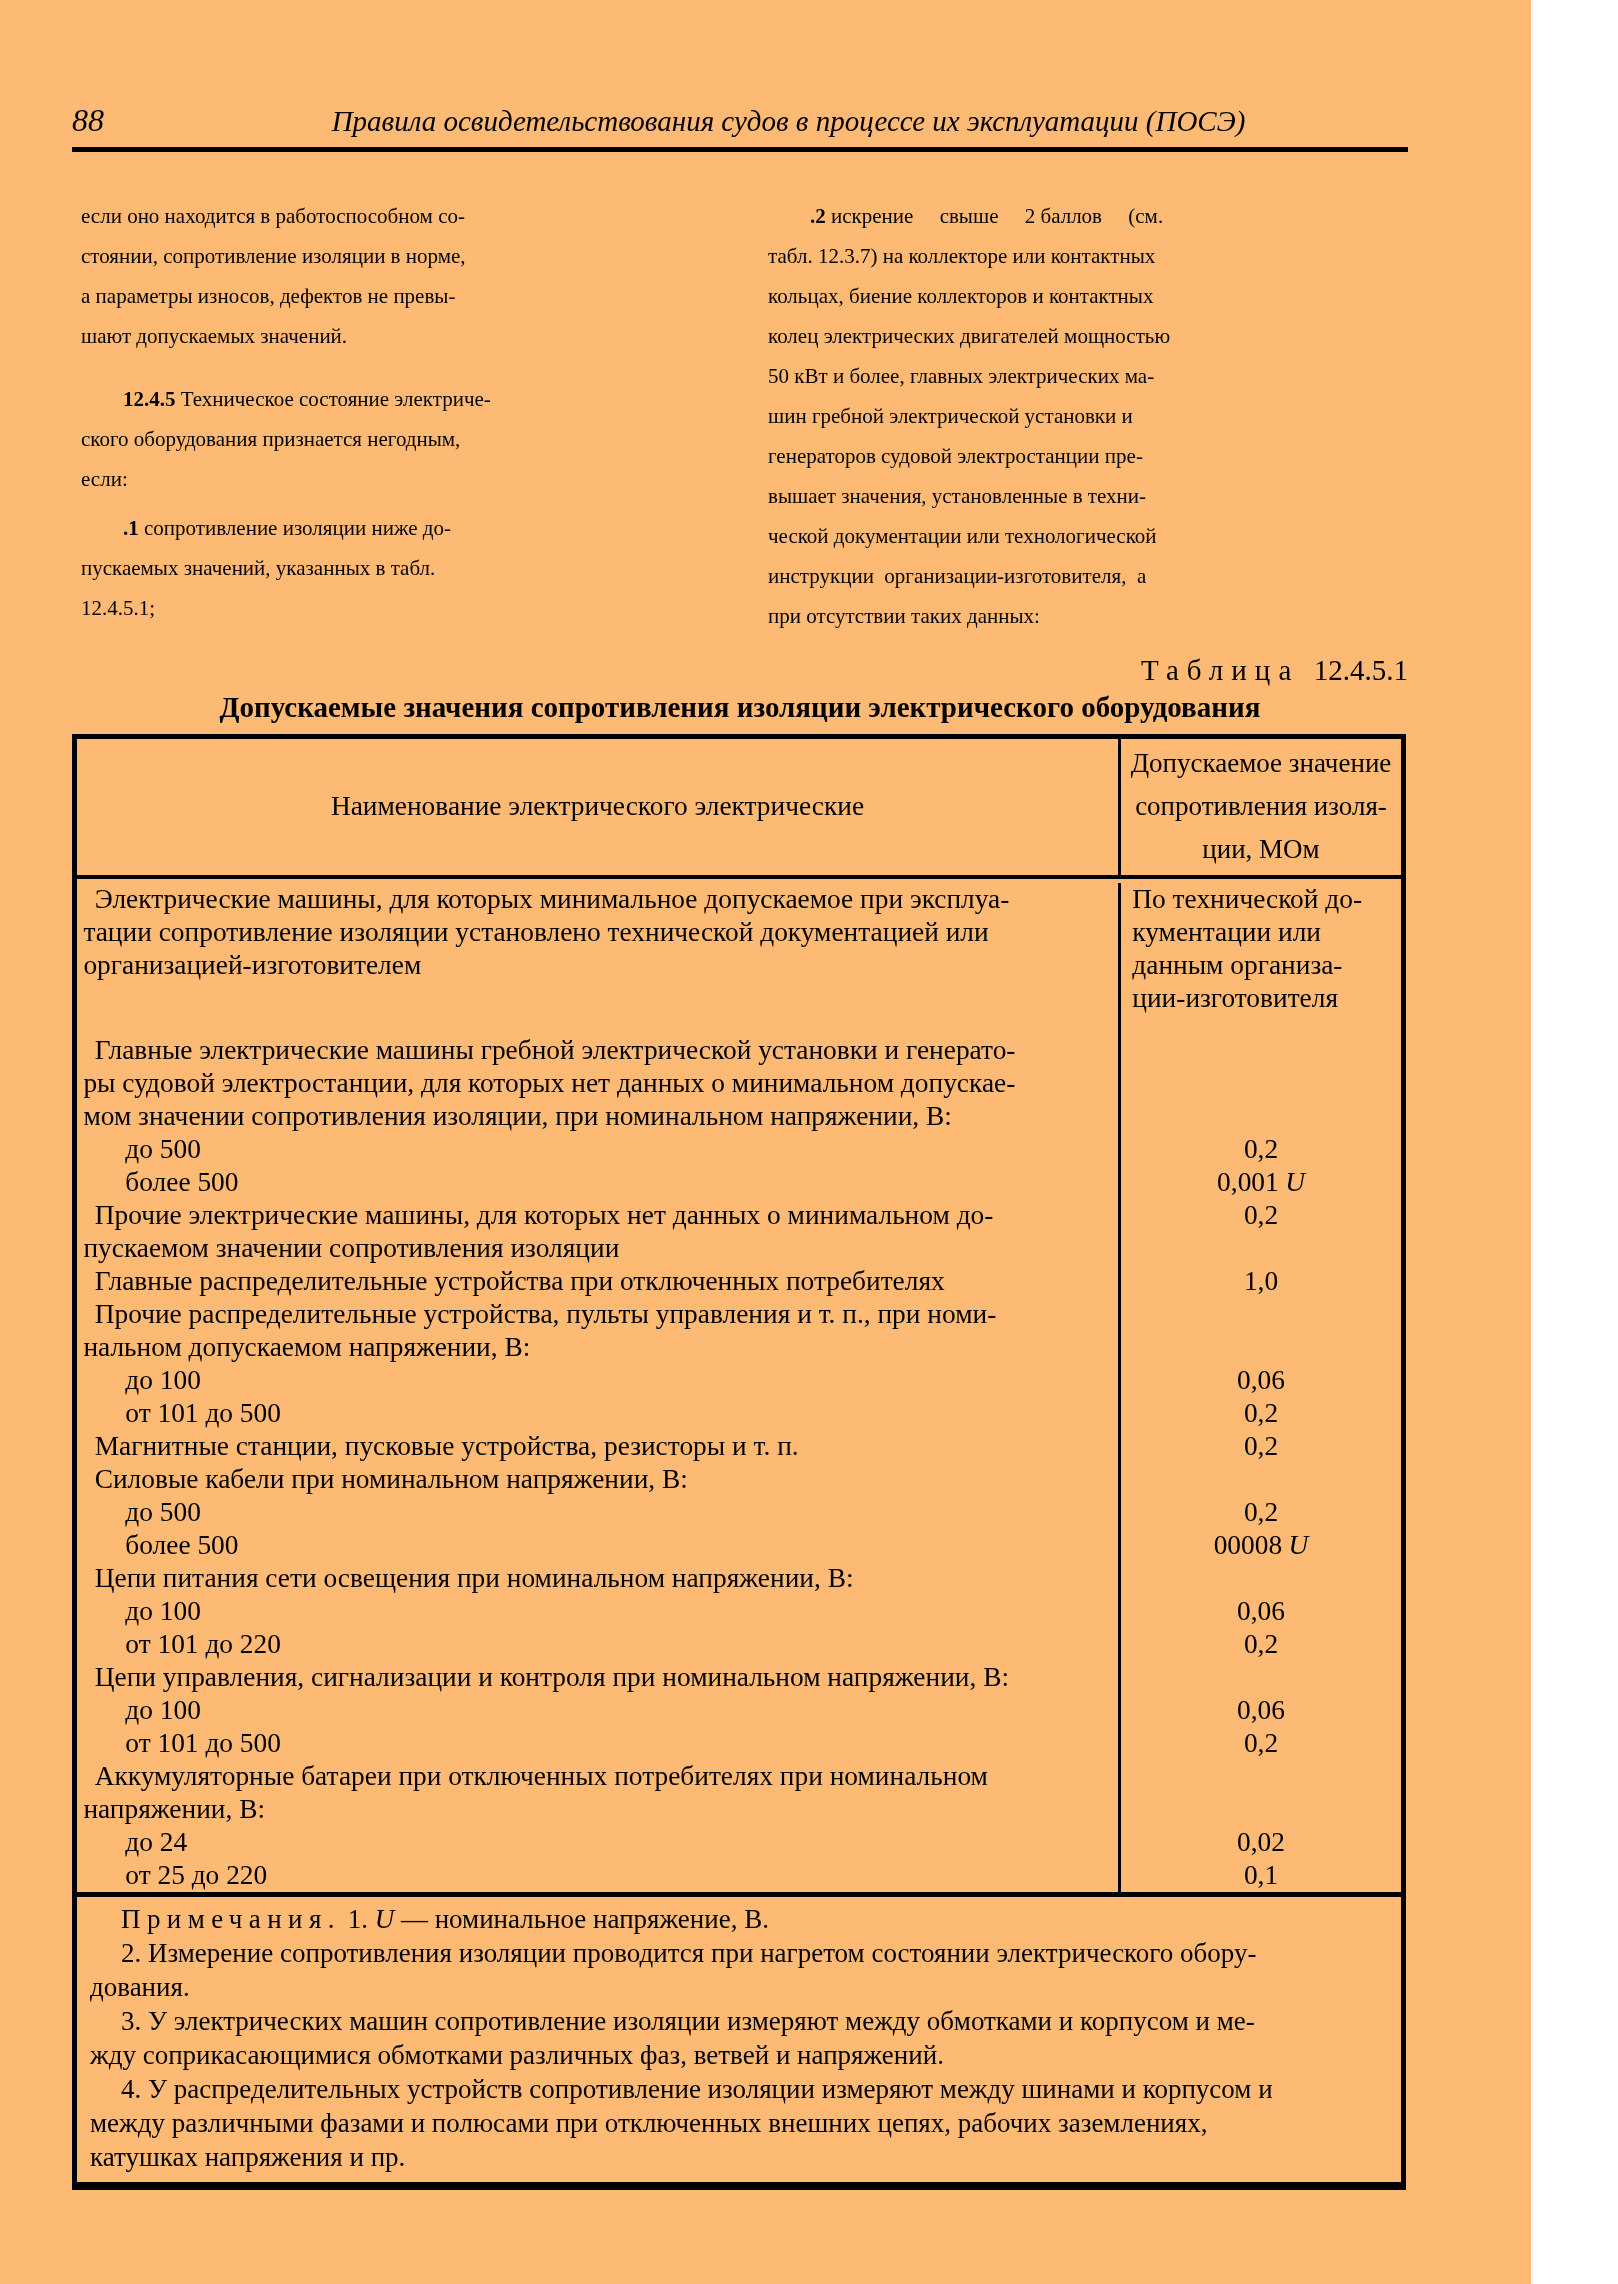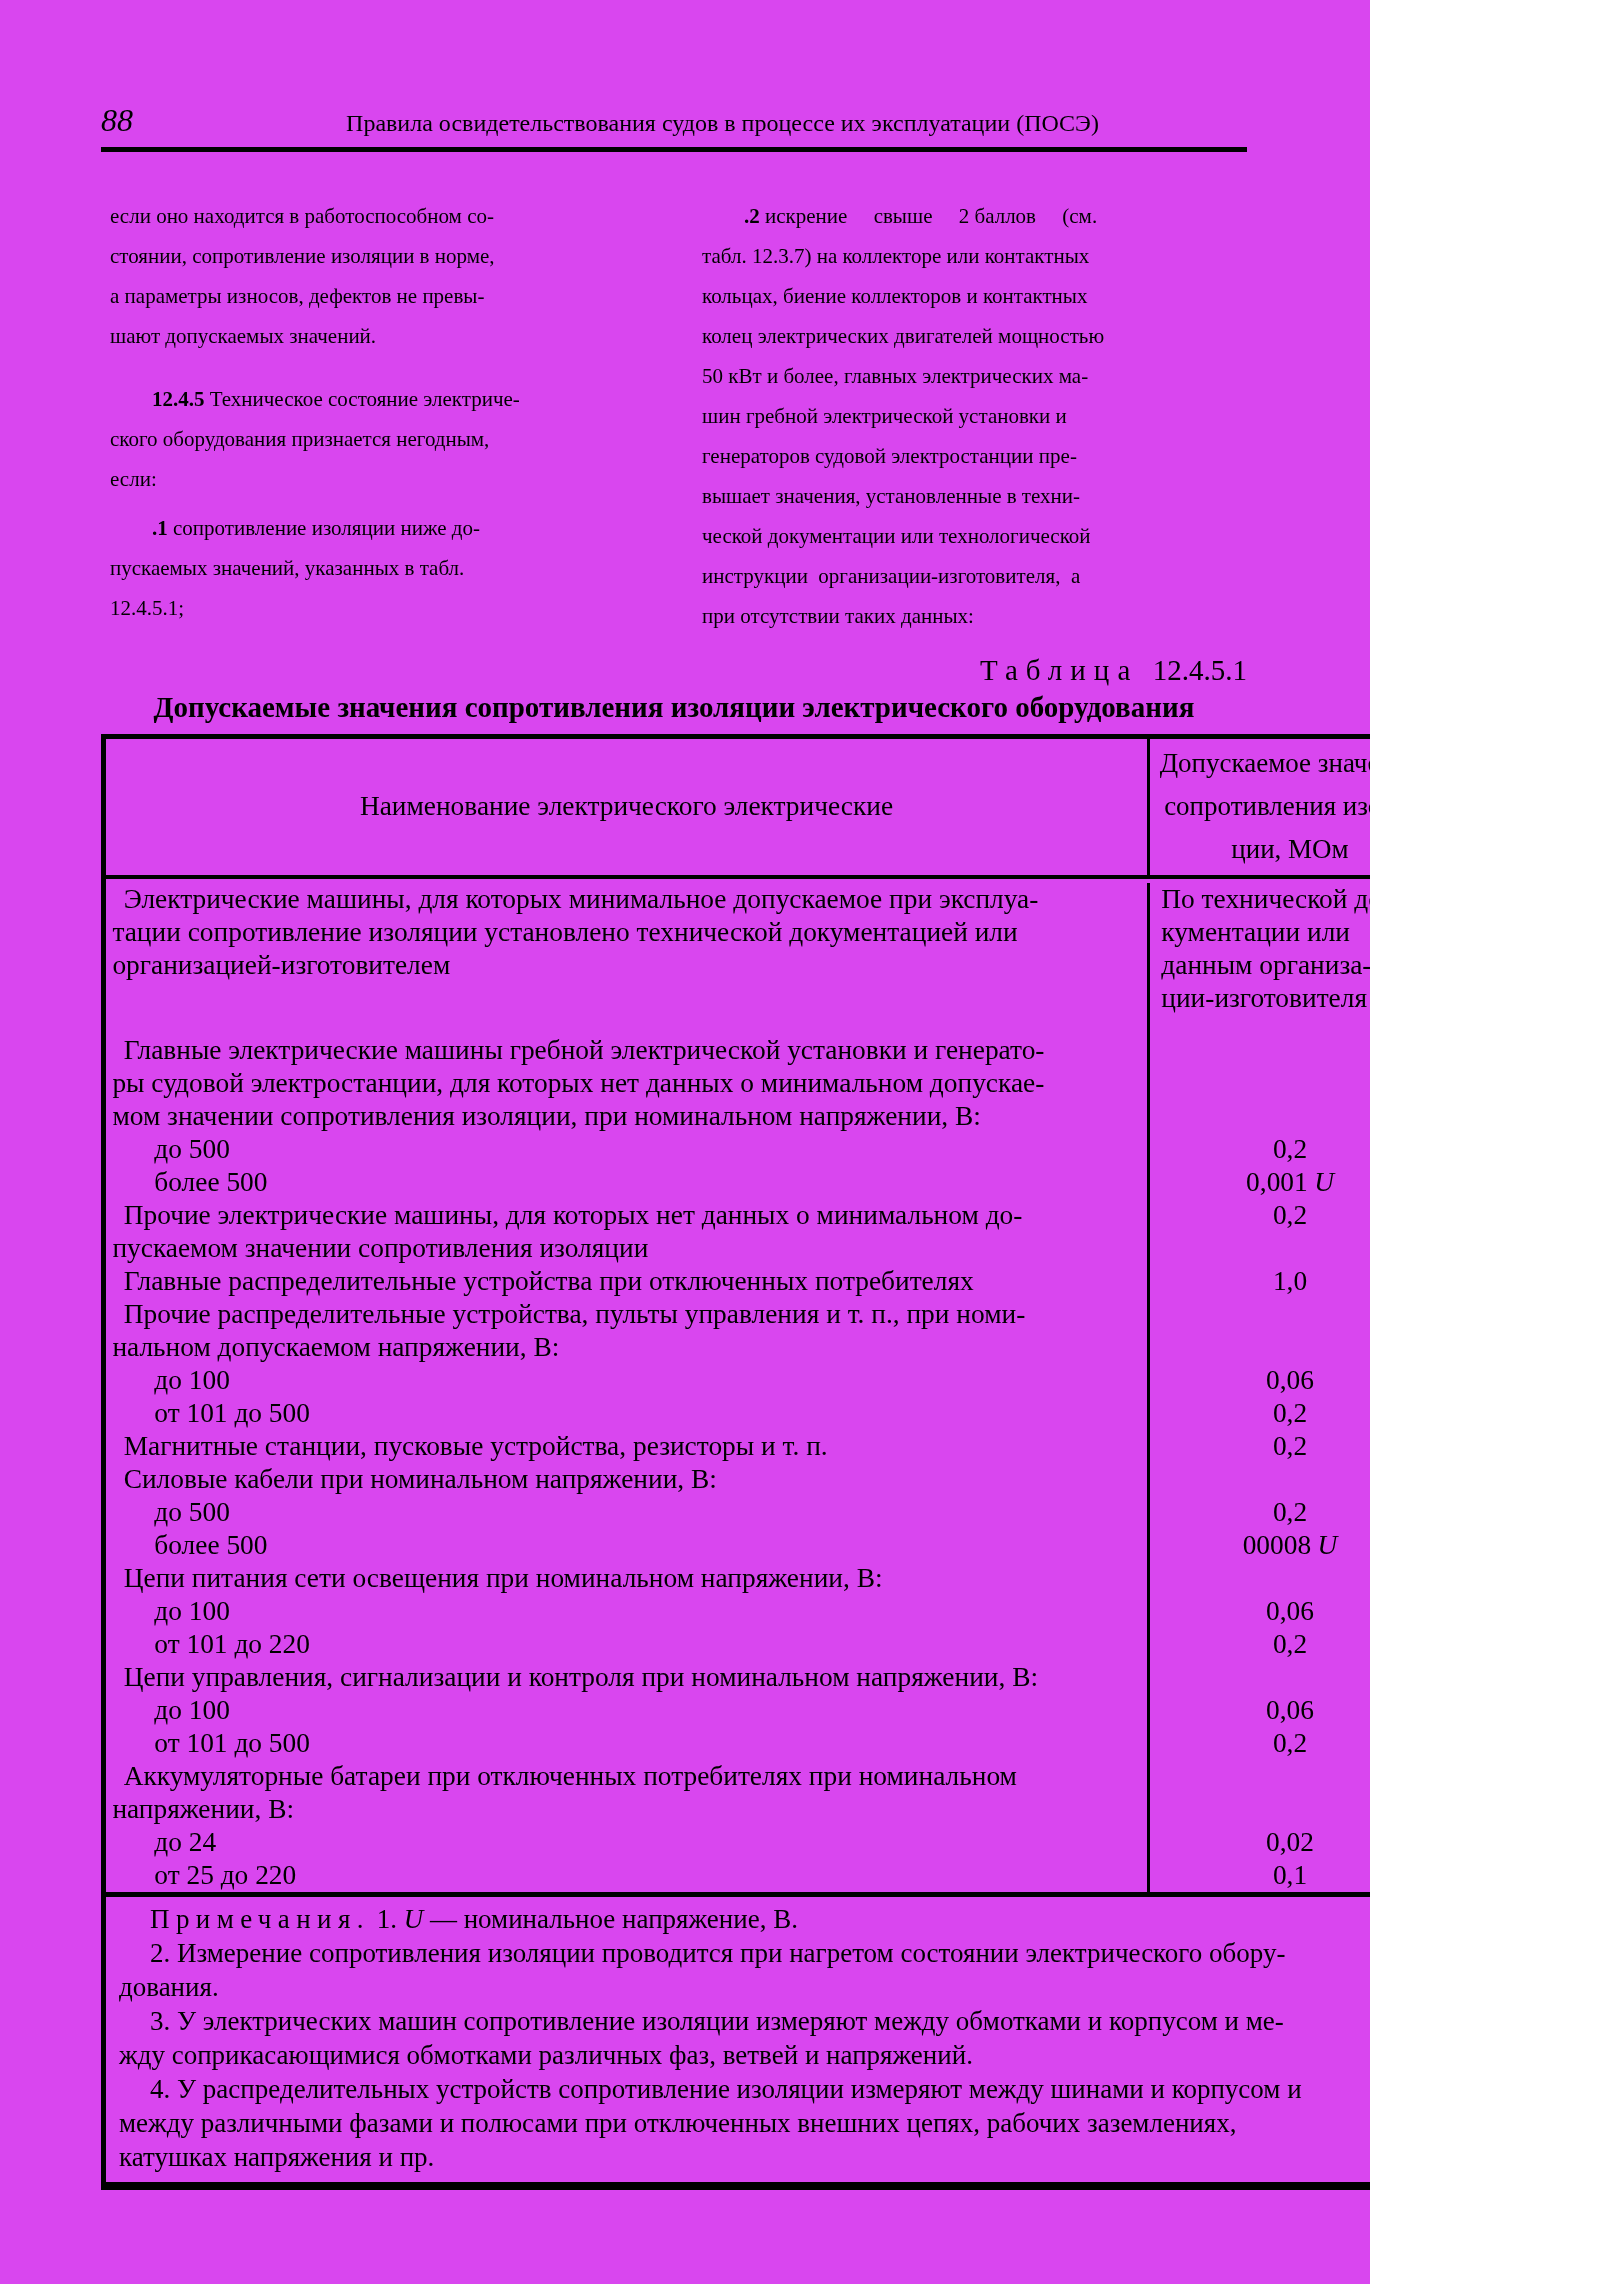--- a/index.html
+++ b/index.html
@@ -1,29 +1,29 @@
 <!DOCTYPE html>
 <html style="font-size:13px"><head>
 <meta charset="utf-8">
 <style>
   html,body{margin:0;padding:0;background:#ffffff;}
   .page{
     position:relative;
-    width:1370px;height:2284px;
-    background:#d946ef;
+    width:1531px;height:2284px;
+    background:#fdba74;
     color:#000;
     font-family:"Liberation Serif","DejaVu Serif",serif;
     box-sizing:border-box;
-    padding:102px 123px 0 101px;
+    padding:102px 123px 0 72px;
     overflow:hidden;
   }
   
   .runhead{display:flex;align-items:baseline;height:42px;}
   .pagenum{font-style:italic;font-size:32px;width:97px;}
-  .runtitle{font-size:24px;flex:1;text-align:center;white-space:nowrap;}
+  .runtitle{font-style:italic;font-size:29px;flex:1;text-align:center;white-space:nowrap;}
   .headrule{height:4.8px;background:#000;margin-top:3.2px;}
   
   .columns{display:flex;margin-top:35px;}
   .col{width:657px;}
   .col-left{margin-right:38px;}
   .body-p{margin:9px;font-size:21px;line-height:40px;white-space:pre-wrap;font-family:Liberation Serif, serif;}
   .body-p.ind{text-indent:42px;}
   .mt{margin-top:22.6px;}
   .mt-s{margin-top:4.8px;}
   b{font-weight:bold;}

